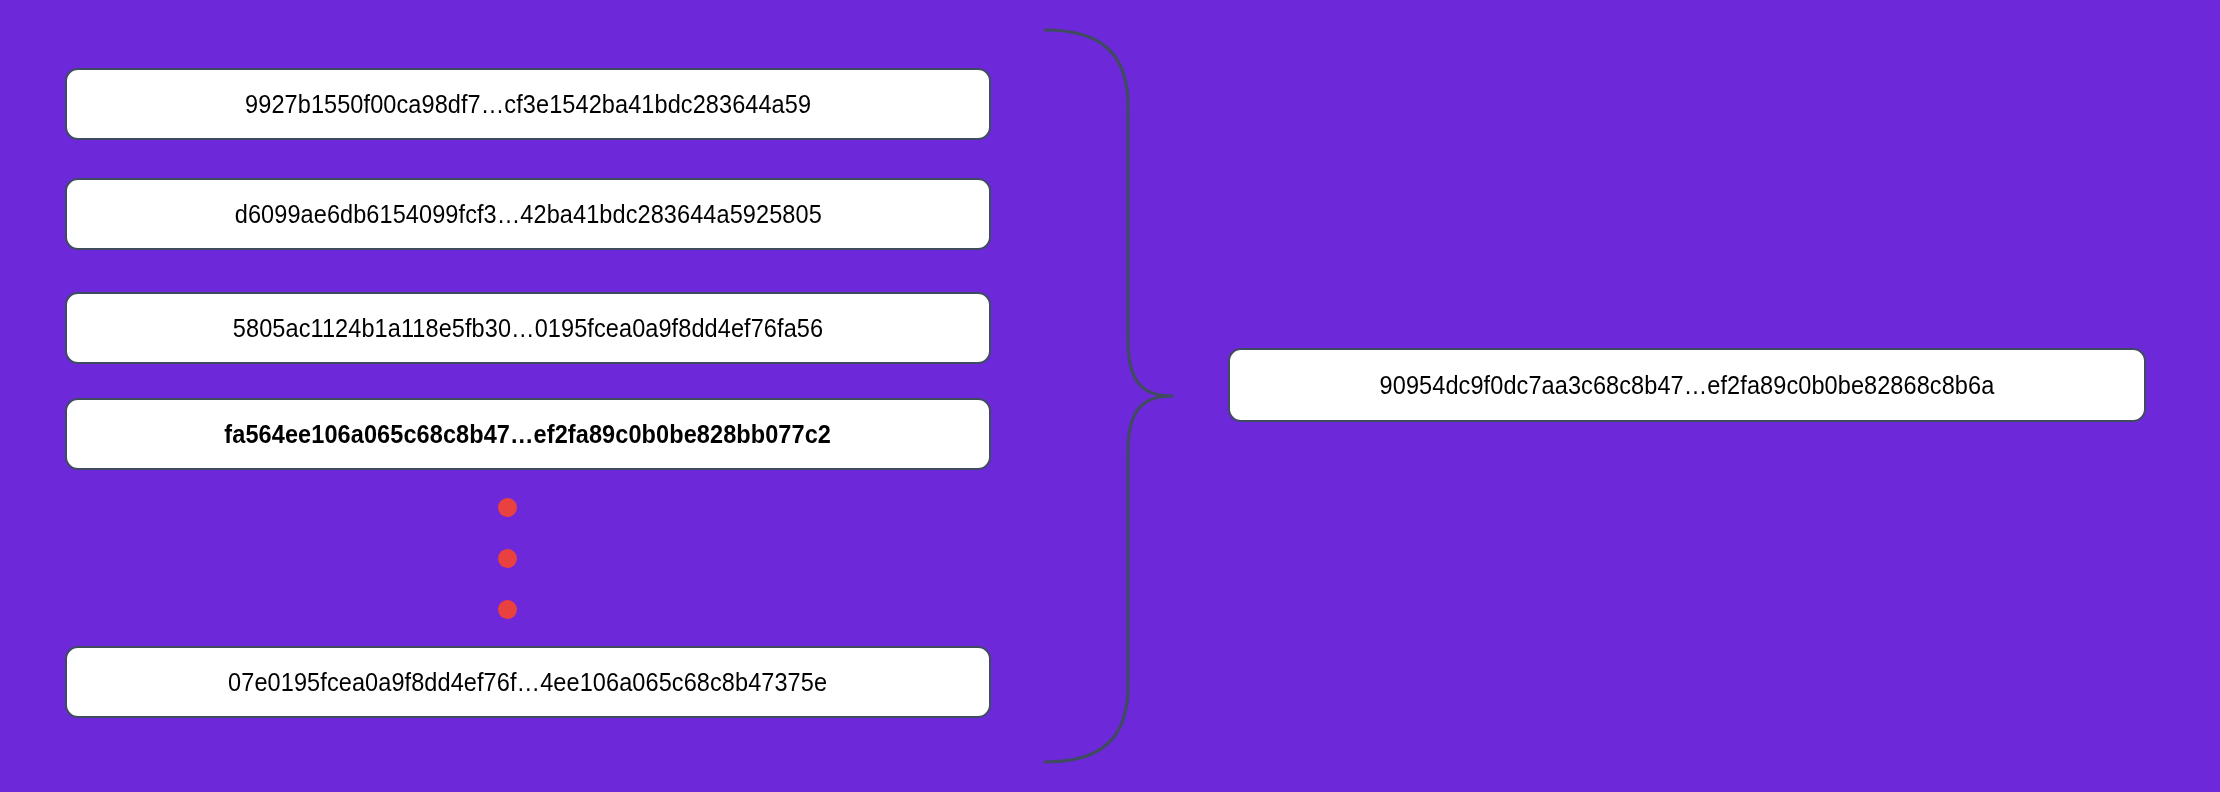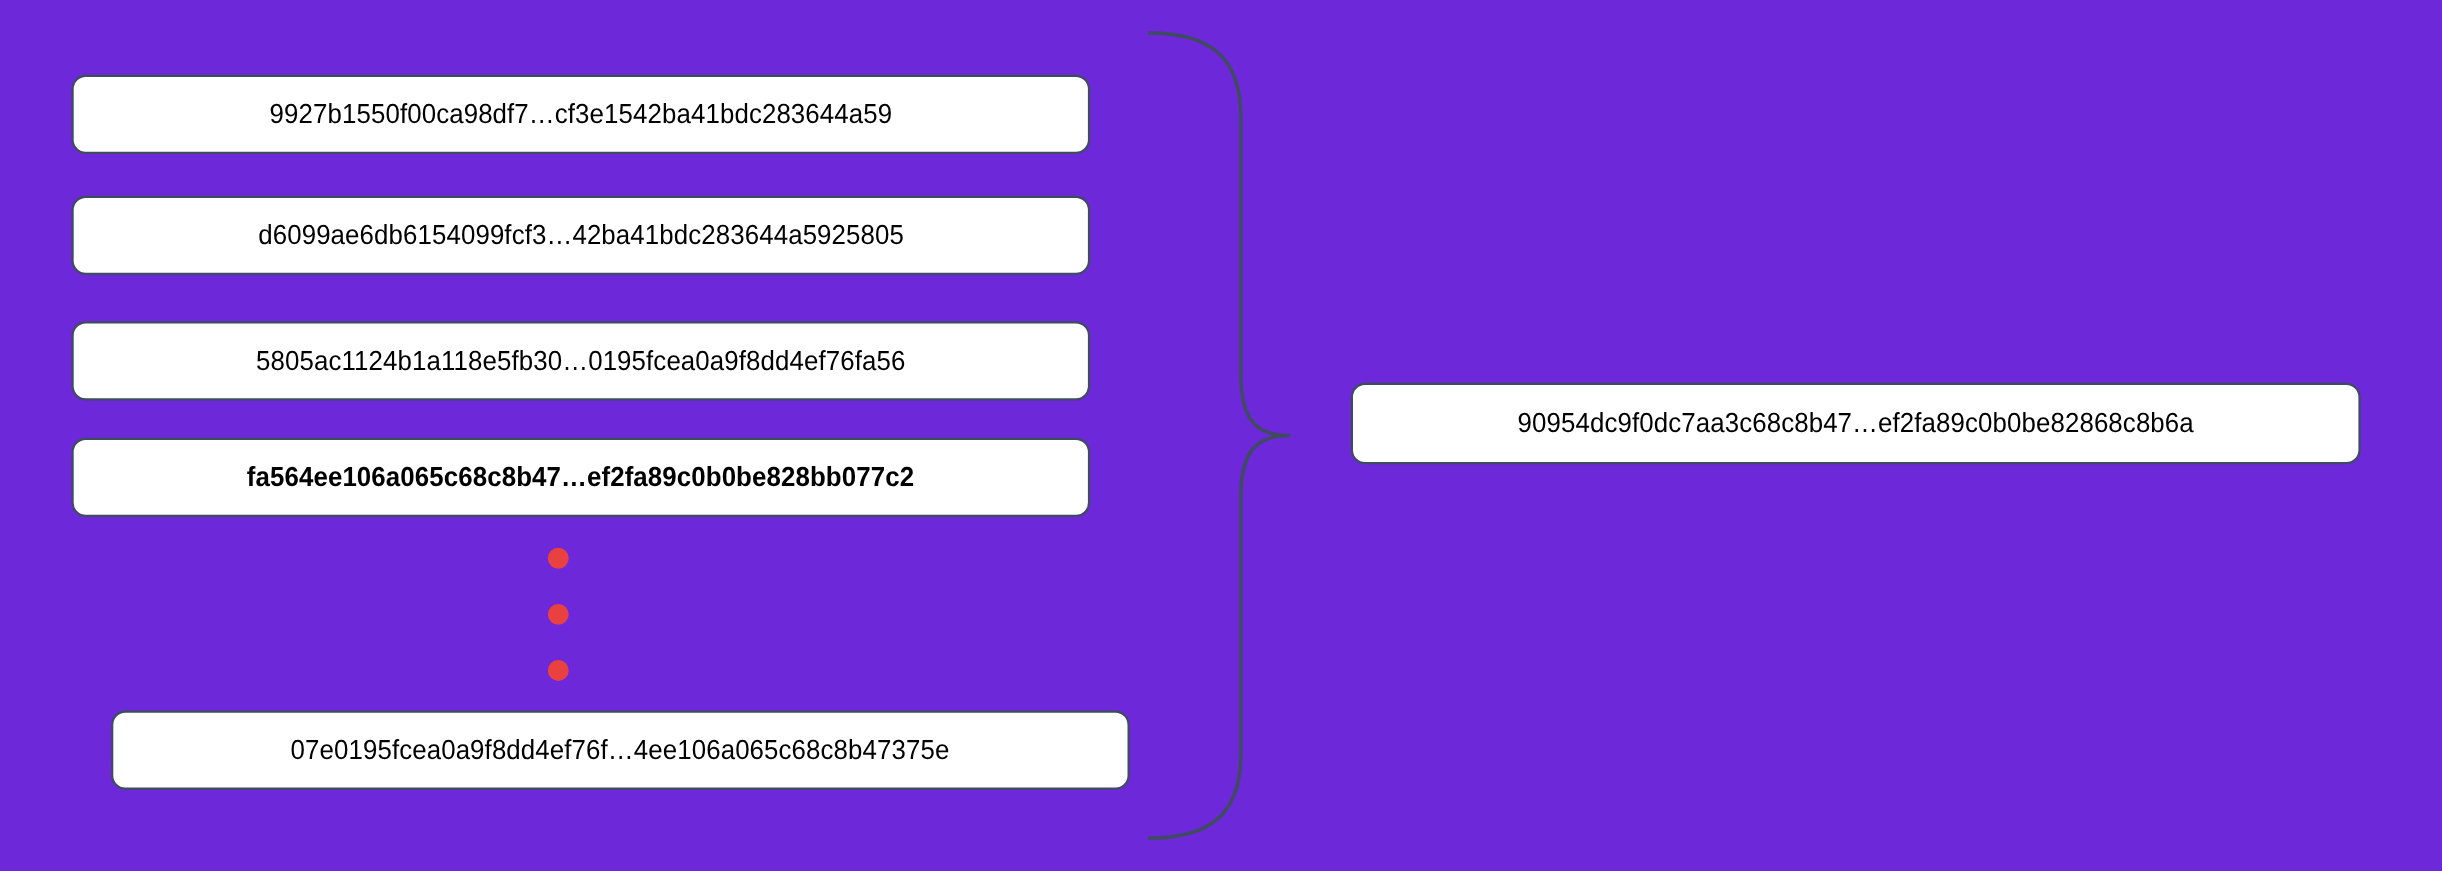--- a/index.html
+++ b/index.html
@@ -42,21 +42,21 @@
 
   .input-box {
     left: 65px;
     width: 926px;
     height: 72px;
   }
   .input-box-0 { top: 68px; }
   .input-box-1 { top: 178px; }
   .input-box-2 { top: 292px; }
   .input-box-3 { top: 398px; font-weight: bold; }
-  .input-box-4 { top: 646px; margin-left: 36px; }
+  .input-box-4 { top: 646px; }
 
   .output-box {
     left: 1228px;
     top: 348px;
     width: 918px;
     height: 74px;
   }
 
   
   .ellipsis-group {

